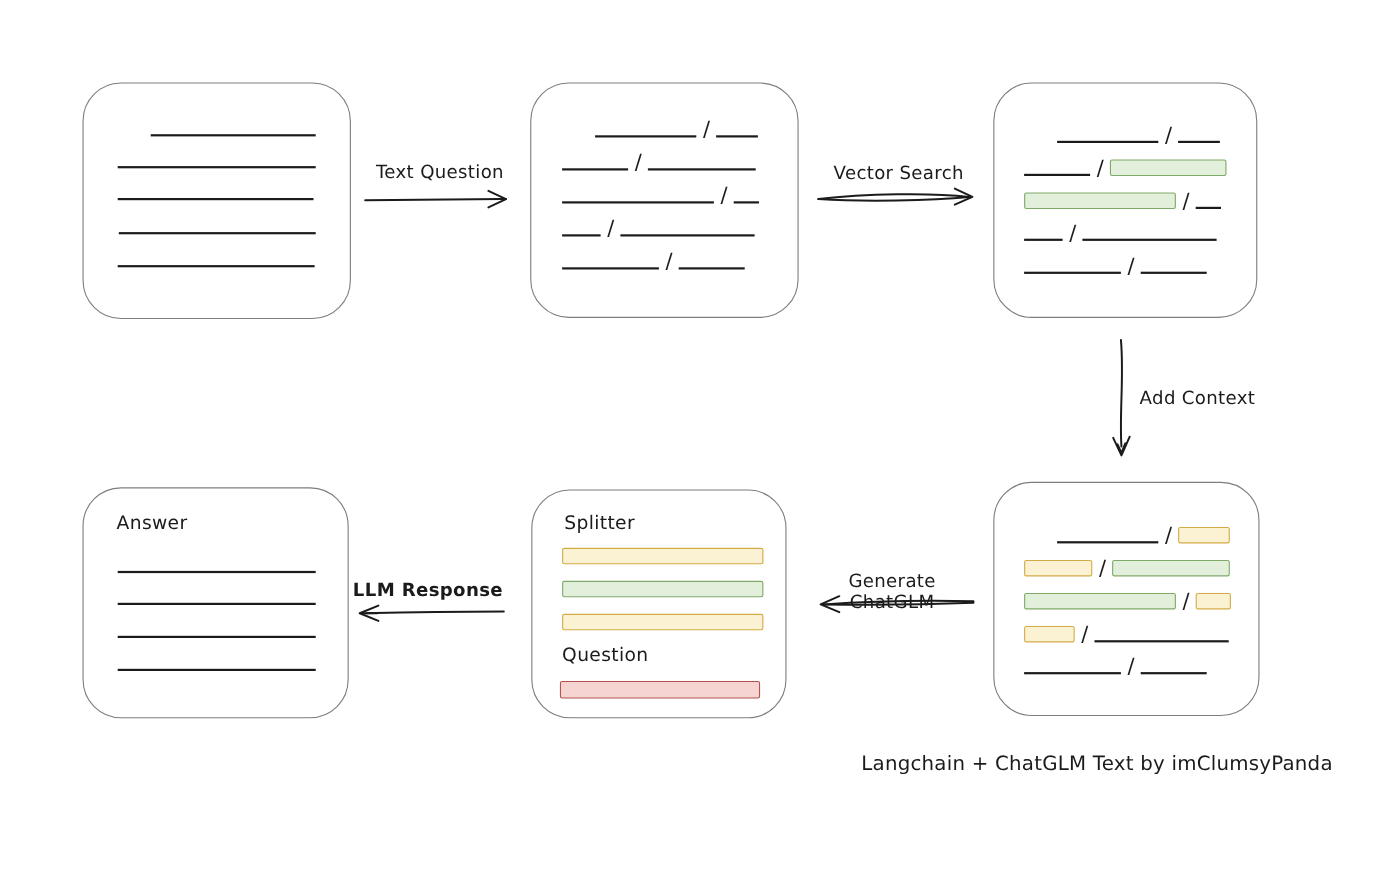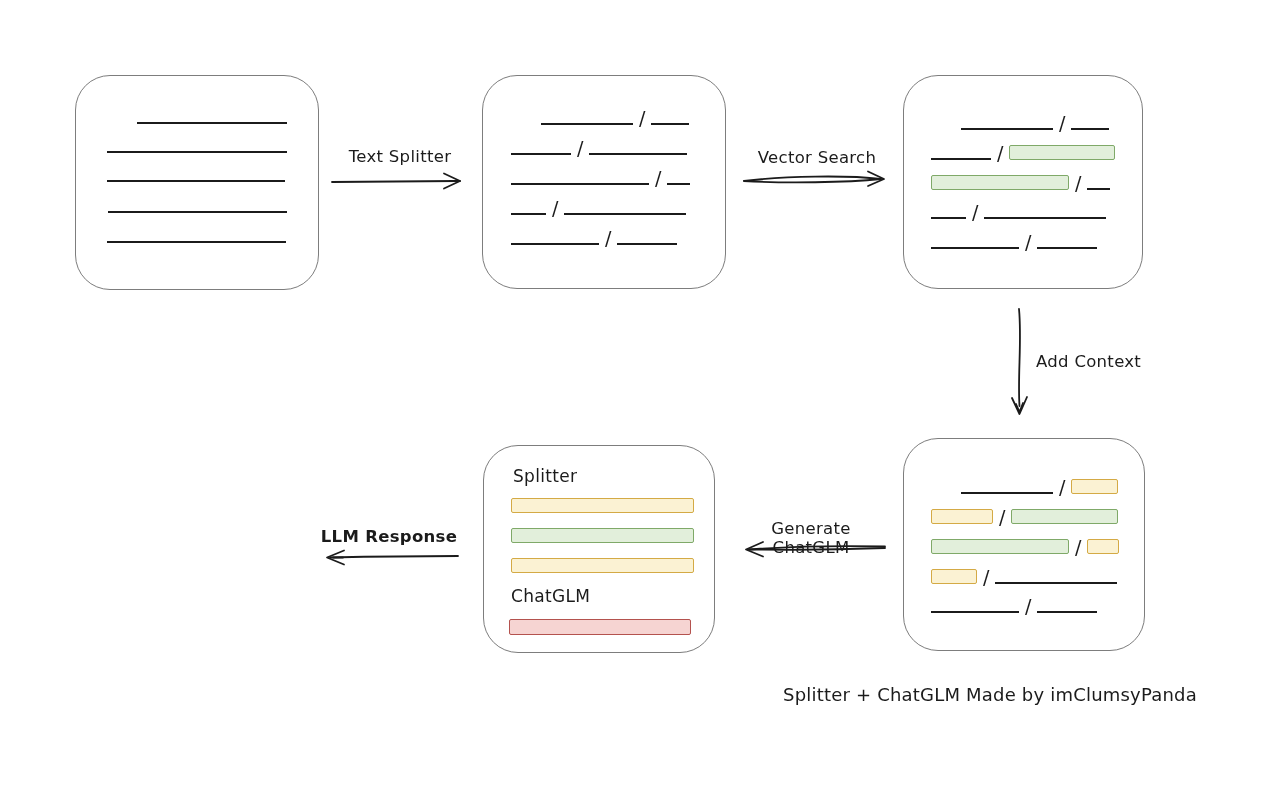--- a/index.html
+++ b/index.html
@@ -136,37 +136,52 @@
       </div>
       <div class="seg-row" style="top: 156px; left: 27px;">
         <div class="seg-line" style="width: 88px;"></div>
         <span class="seg-slash">/</span>
         <div class="seg-line" style="width: 60px;"></div>
       </div>
     </div>
 
   <div class="sketch-box" style="left:483px; top:445px; width:230px; height:206px;">
     <div class="box-title" style="left:29px; top:20px;">Splitter</div>
-    <div class="box-title" style="left:27px; top:140px;">ChatGLM</div>
+    <div class="box-title" style="left:27px; top:140px;">Question</div>
   <div class="seg-row" style="top: 49px; left: 27px;">
         <div class="chip chip-yellow" style="width: 183px;"></div>
       </div>
       <div class="seg-row" style="top: 79px; left: 27px;">
         <div class="chip chip-green" style="width: 183px;"></div>
       </div>
       <div class="seg-row" style="top: 109px; left: 27px;">
         <div class="chip chip-yellow" style="width: 183px;"></div>
       </div>
       <div class="seg-row" style="top: 171px; left: 25px;">
         <div class="chip chip-red" style="width: 182px; height: 16px;"></div>
       </div>
     </div>
 
-
-  <div class="arrow-label" style="left:330px; top:147px; width:140px;">Text Splitter</div>
+  <div class="sketch-box" style="left:75px; top:443px; width:240px; height:208px;">
+    <div class="box-title" style="left:30px; top:22px;">Answer</div>
+  <div class="seg-row" style="top: 59px; left: 31px;">
+        <div class="seg-line" style="width: 180px;"></div>
+      </div>
+      <div class="seg-row" style="top: 88px; left: 31px;">
+        <div class="seg-line" style="width: 180px;"></div>
+      </div>
+      <div class="seg-row" style="top: 118px; left: 31px;">
+        <div class="seg-line" style="width: 180px;"></div>
+      </div>
+      <div class="seg-row" style="top: 148px; left: 31px;">
+        <div class="seg-line" style="width: 180px;"></div>
+      </div>
+    </div>
+
+  <div class="arrow-label" style="left:330px; top:147px; width:140px;">Text Question</div>
   <svg class="arrow-svg" style="left:330px; top:168px;" width="140" height="28">
     <path d="M2,14 L127,13"></path>
     <path d="M114,5.5 L130,13 L114,20.5"></path>
     <path d="M120,13 L130,13"></path>
   </svg>
 
   <div class="arrow-label" style="left:741px; top:148px; width:152px;">Vector Search</div>
   <svg class="arrow-svg" style="left:741px; top:166px;" width="152" height="28">
     <path d="M3,15 C45,10 105,9 140,13"></path>
     <path d="M3,15 C45,17.5 105,16.5 140,13"></path>
@@ -187,15 +202,15 @@
     <path d="M30,5 L13,12.5 L30,19.5"></path>
   </svg>
 
   <div class="arrow-label" style="left:316px; top:527px; width:146px;font-weight:bold;">LLM Response</div>
   <svg class="arrow-svg" style="left:316px; top:546px;" width="146" height="24">
     <path d="M142,10 C100,10 60,10.5 14,11.5"></path>
     <path d="M28,4.5 L11,11.5 L28,18.5"></path>
     <path d="M17,11.5 L27,11.5"></path>
   </svg>
 
-  <div class="credit" style="left:783px; top:684px;">Splitter + ChatGLM Made by imClumsyPanda</div>
+  <div class="credit" style="left:783px; top:684px;">Langchain + ChatGLM Text by imClumsyPanda</div>
 
 </div>
 
 </body></html>

